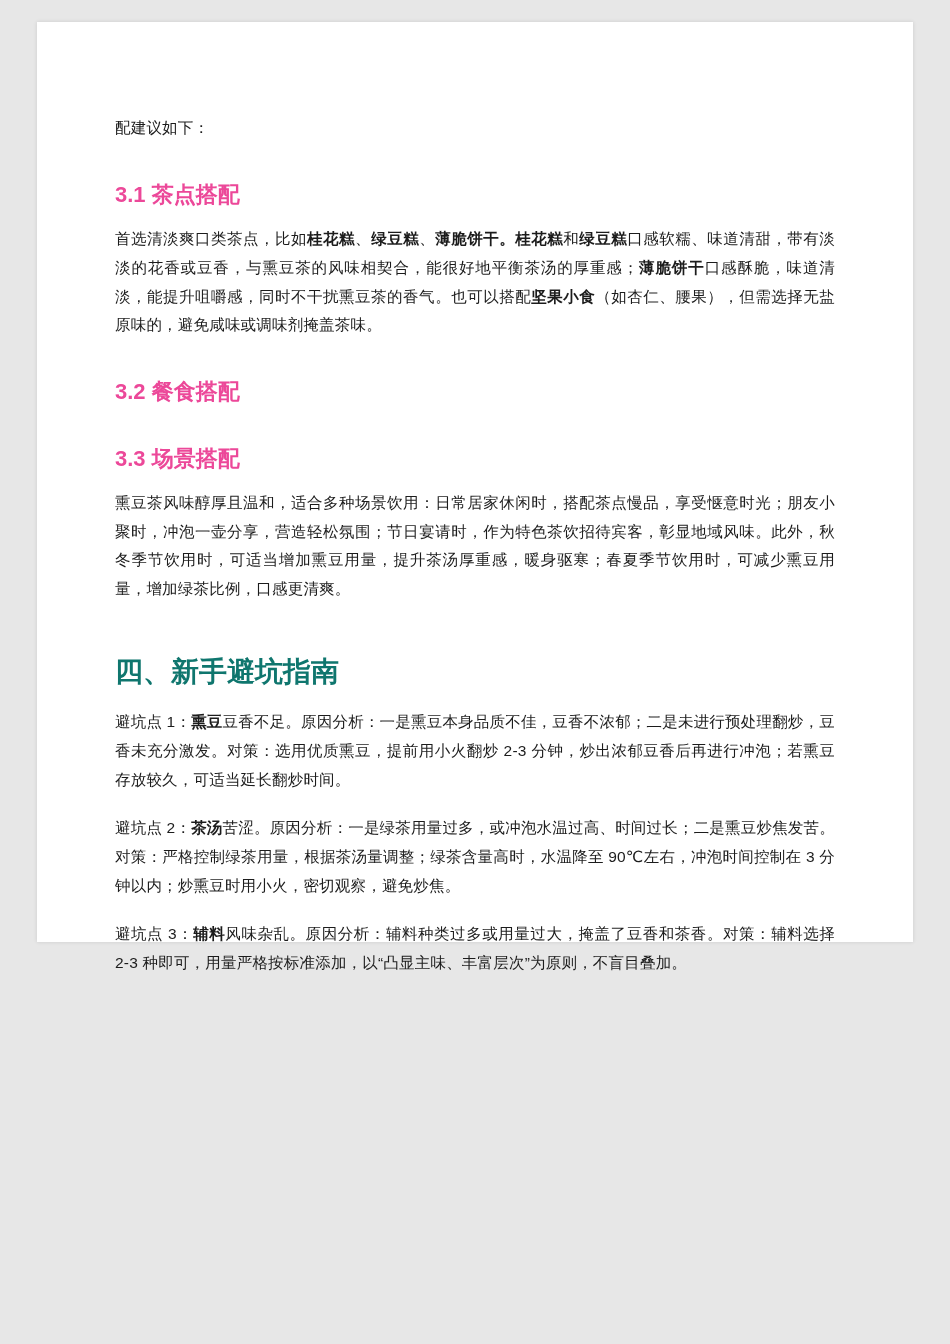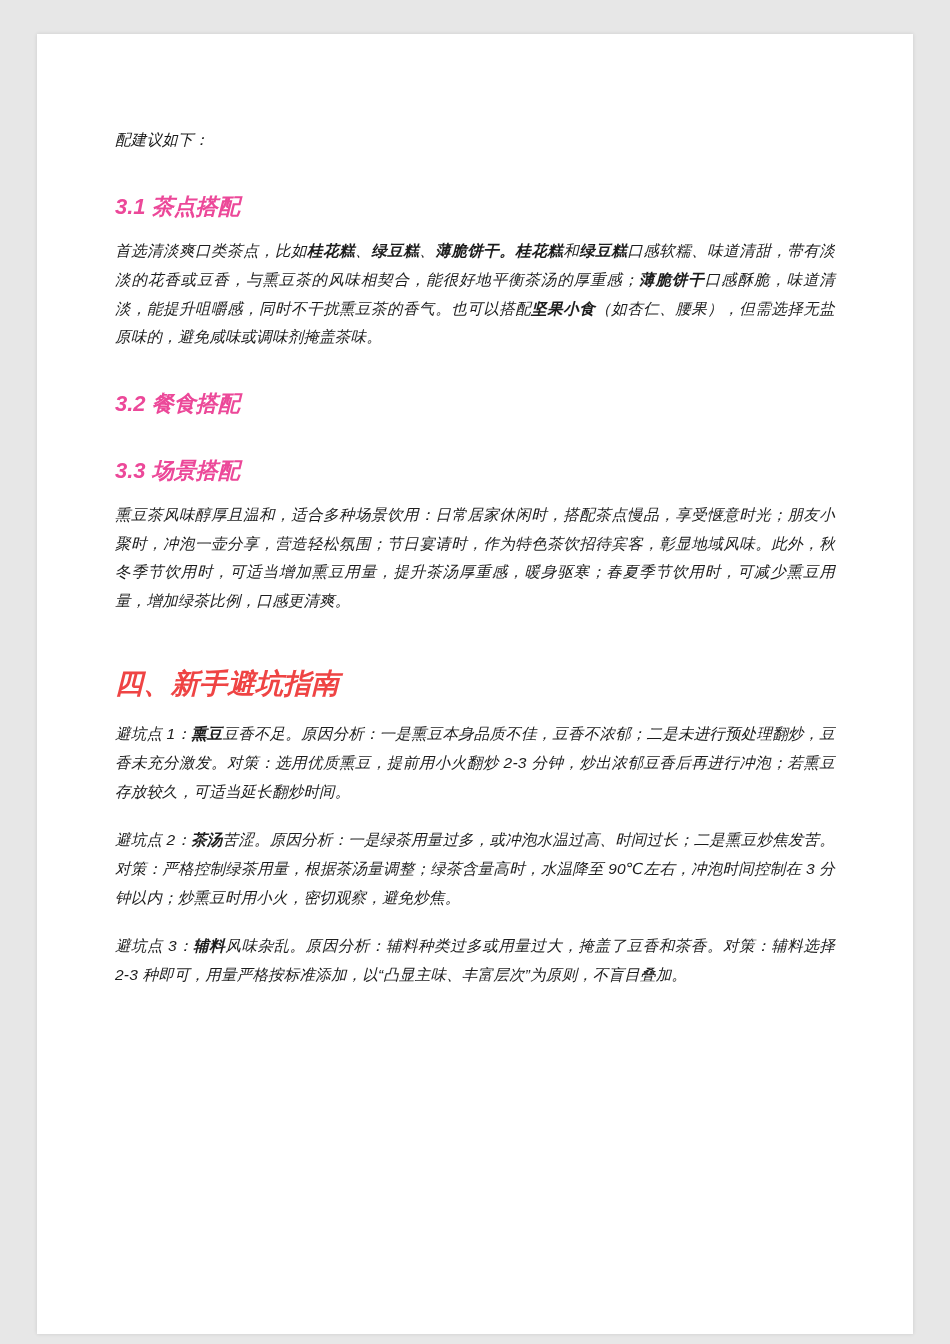--- a/index.html
+++ b/index.html
@@ -11,27 +11,26 @@
   .viewport {
     width: 950px;
     height: 1344px;
     margin: 0 auto;
     overflow: hidden;
     box-sizing: border-box;
     padding: 22px 0;
   }
   .page {
     width: 876px;
-    height: 1300px;
-    margin: 12px auto;
+    height: 920px;
+    margin: 0 auto;
     background: #ffffff;
     box-sizing: border-box;
     padding: 92px 78px 60px 78px;
     box-shadow: 0 0 4px rgba(0,0,0,0.12);
-    font-style: italic;
   }
   .doc {
     color: #1c1c1c;
   }
   .block-p {
     margin: 0 0 20px 0;
     font-size: 15.5px;
     line-height: 1.85;
     text-align: justify;
     letter-spacing: 0.2px;
@@ -44,21 +43,21 @@
     font-weight: 700;
     margin: 38px 0 16px 0;
     line-height: 1.3;
     color: #ec4899;
   }
   .block-h1 {
     font-size: 28px;
     font-weight: 700;
     margin: 50px 0 18px 0;
     line-height: 1.3;
-    color: #ef4444;
+    color: #0f766e;
   }
   .block-h1:first-child, .block-h2:first-child {
     margin-top: 0;
   }
 </style>
 </head>
 <body>
 
 <div class="viewport">
   <div class="page">

